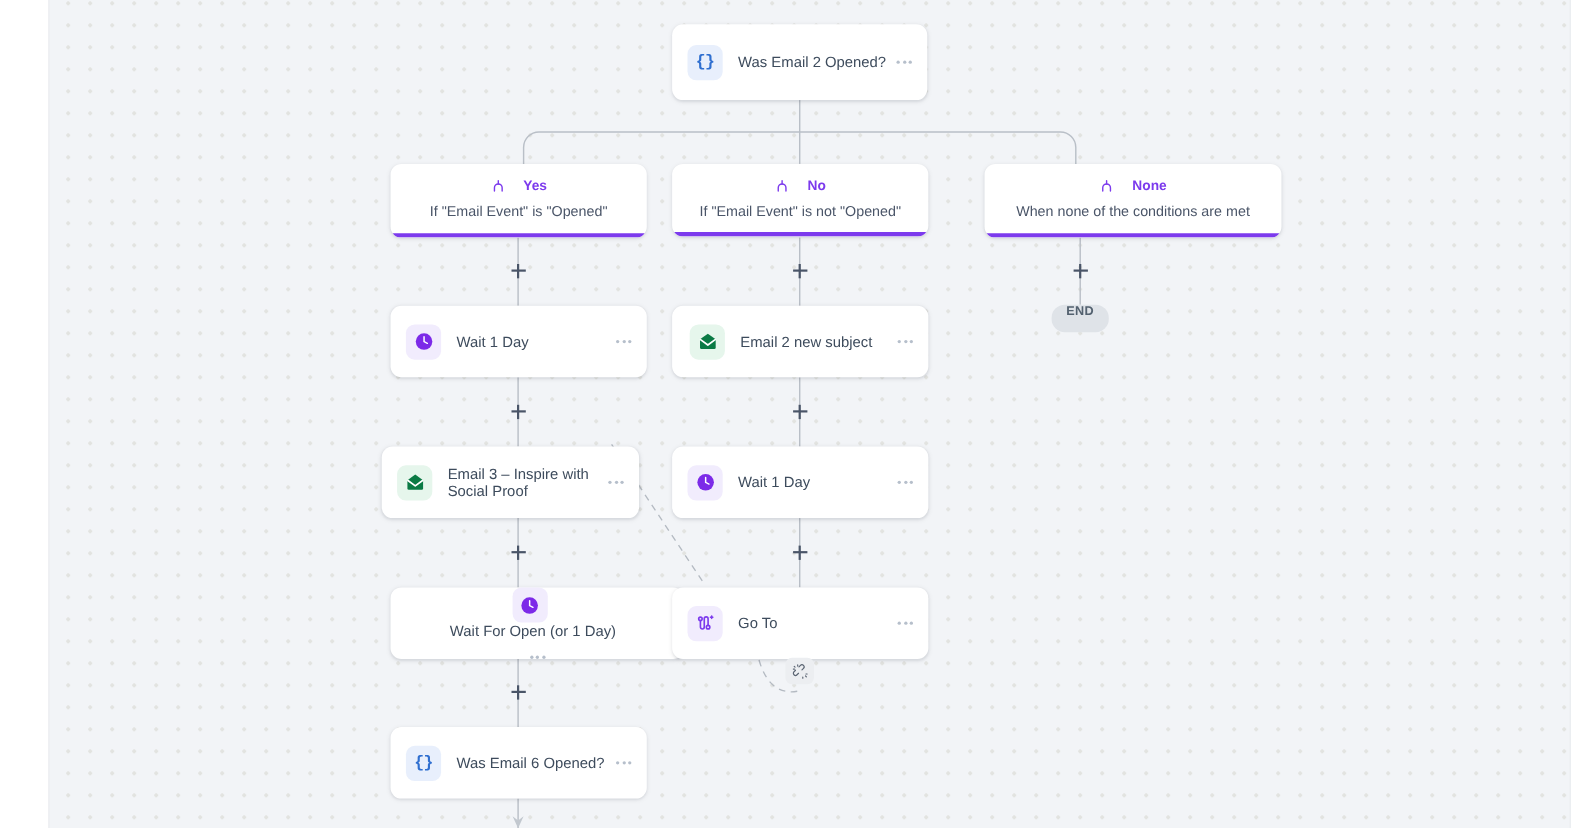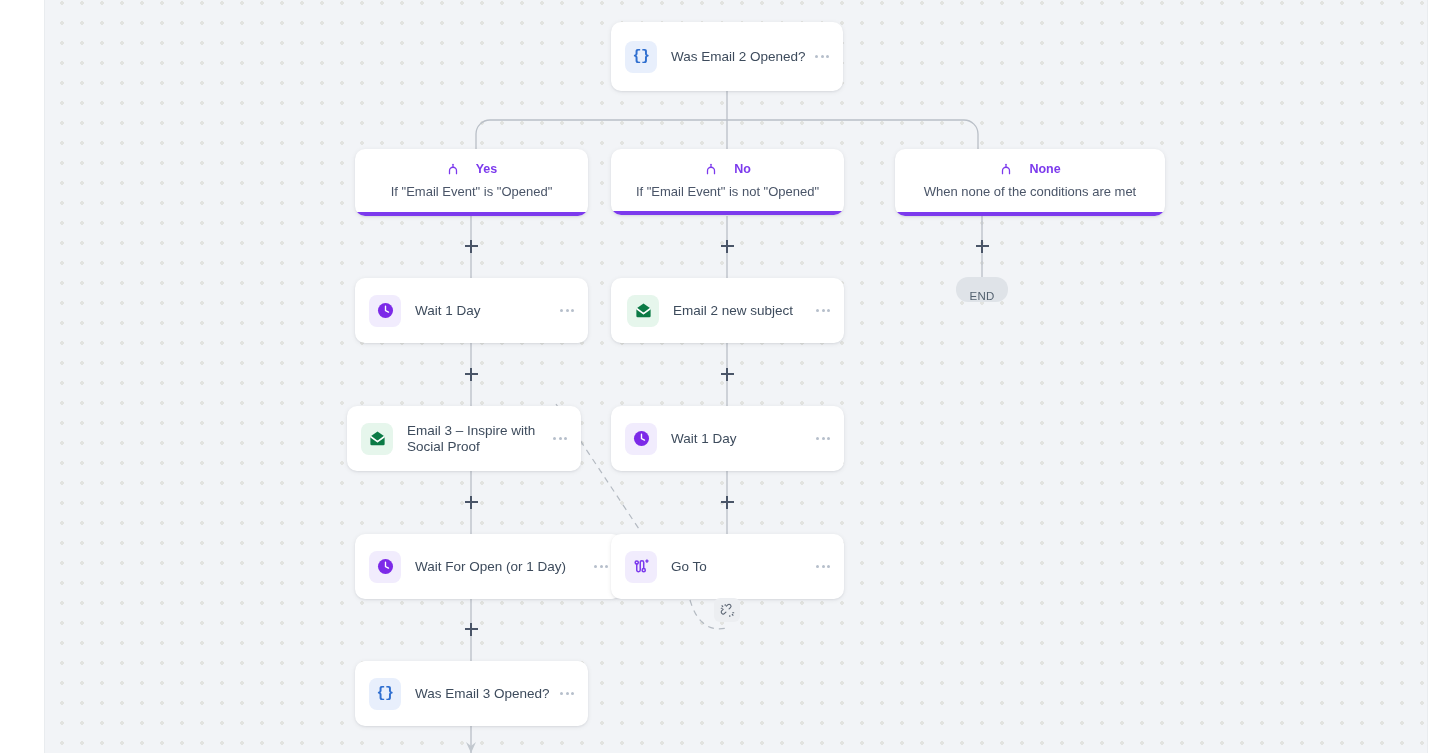--- a/index.html
+++ b/index.html
@@ -84,22 +84,22 @@
   }
   .plus::before, .plus::after { content: ""; position: absolute; background: #4a5568; }
   .plus::before { width: 13px; height: 1.6px; }
   .plus::after  { width: 1.6px; height: 13px; }
 
   
   .endpill {
     position: absolute;
     background: #dfe3e8;
     border-radius: 12px;
-    display: flex; align-items: flex-end; justify-content: center;
-    font-size: 11.5px; color: #53616f; letter-spacing: .3px;
+    display: flex; align-items: flex-start; justify-content: center;
+    font-size: 11.5px; color: #53616f; letter-spacing: .3px; font-weight: bold;
   }
 
   
   .unlink {
     position: absolute;
     width: 26px; height: 24px;
     background: #eceef1;
     border-radius: 6px;
     display: flex; align-items: center; justify-content: center;
   }
@@ -254,21 +254,21 @@
       </svg>
     </span>
     <span class="ttl">Wait 1 Day</span>
     <span class="dots3">
         <i></i>
         <i></i>
         <i></i>
       </span>
   </div>
 
-  <div class="node" style="left:355px; top:534px; width:267px; height:65px;">
+  <div class="node" style="left:355px; top:534px; width:267px; height:65px;flex-direction:column;">
     <span class="ico wait">
       <svg width="19" height="19" viewBox="0 0 24 24">
         <circle cx="12" cy="12" r="9.5" fill="#7c2ae8"></circle>
         <path d="M12 6.5 V12 L15.8 14" stroke="#ffffff" stroke-width="1.7" fill="none" stroke-linecap="round"></path>
       </svg>
     </span>
     <span class="ttl">Wait For Open (or 1 Day)</span>
     <span class="dots3">
         <i></i>
         <i></i>
@@ -299,20 +299,20 @@
       <path d="M14.5 9.5 L16.7 7.3 a3.1 3.1 0 0 0 -4.4 -4.4 L10.1 5.1"></path>
       <path d="M3.2 4.4 L4.4 5.6 M8.3 2.4 V4 M2 8.4 H3.7"></path>
       <path d="M20.8 19.6 L19.6 18.4 M15.7 21.6 V20 M22 15.6 H20.3"></path>
     </svg>
   </div>
 
   <div class="node" style="left:355px; top:661px; width:233px; height:65px;">
     <span class="ico cond">
         <span class="braces">{}</span>
       </span>
-    <span class="ttl">Was Email 3 Opened?</span>
+    <span class="ttl">Was Email 6 Opened?</span>
     <span class="dots3">
         <i></i>
         <i></i>
         <i></i>
       </span>
   </div>
 </div>
 
 </body></html>

